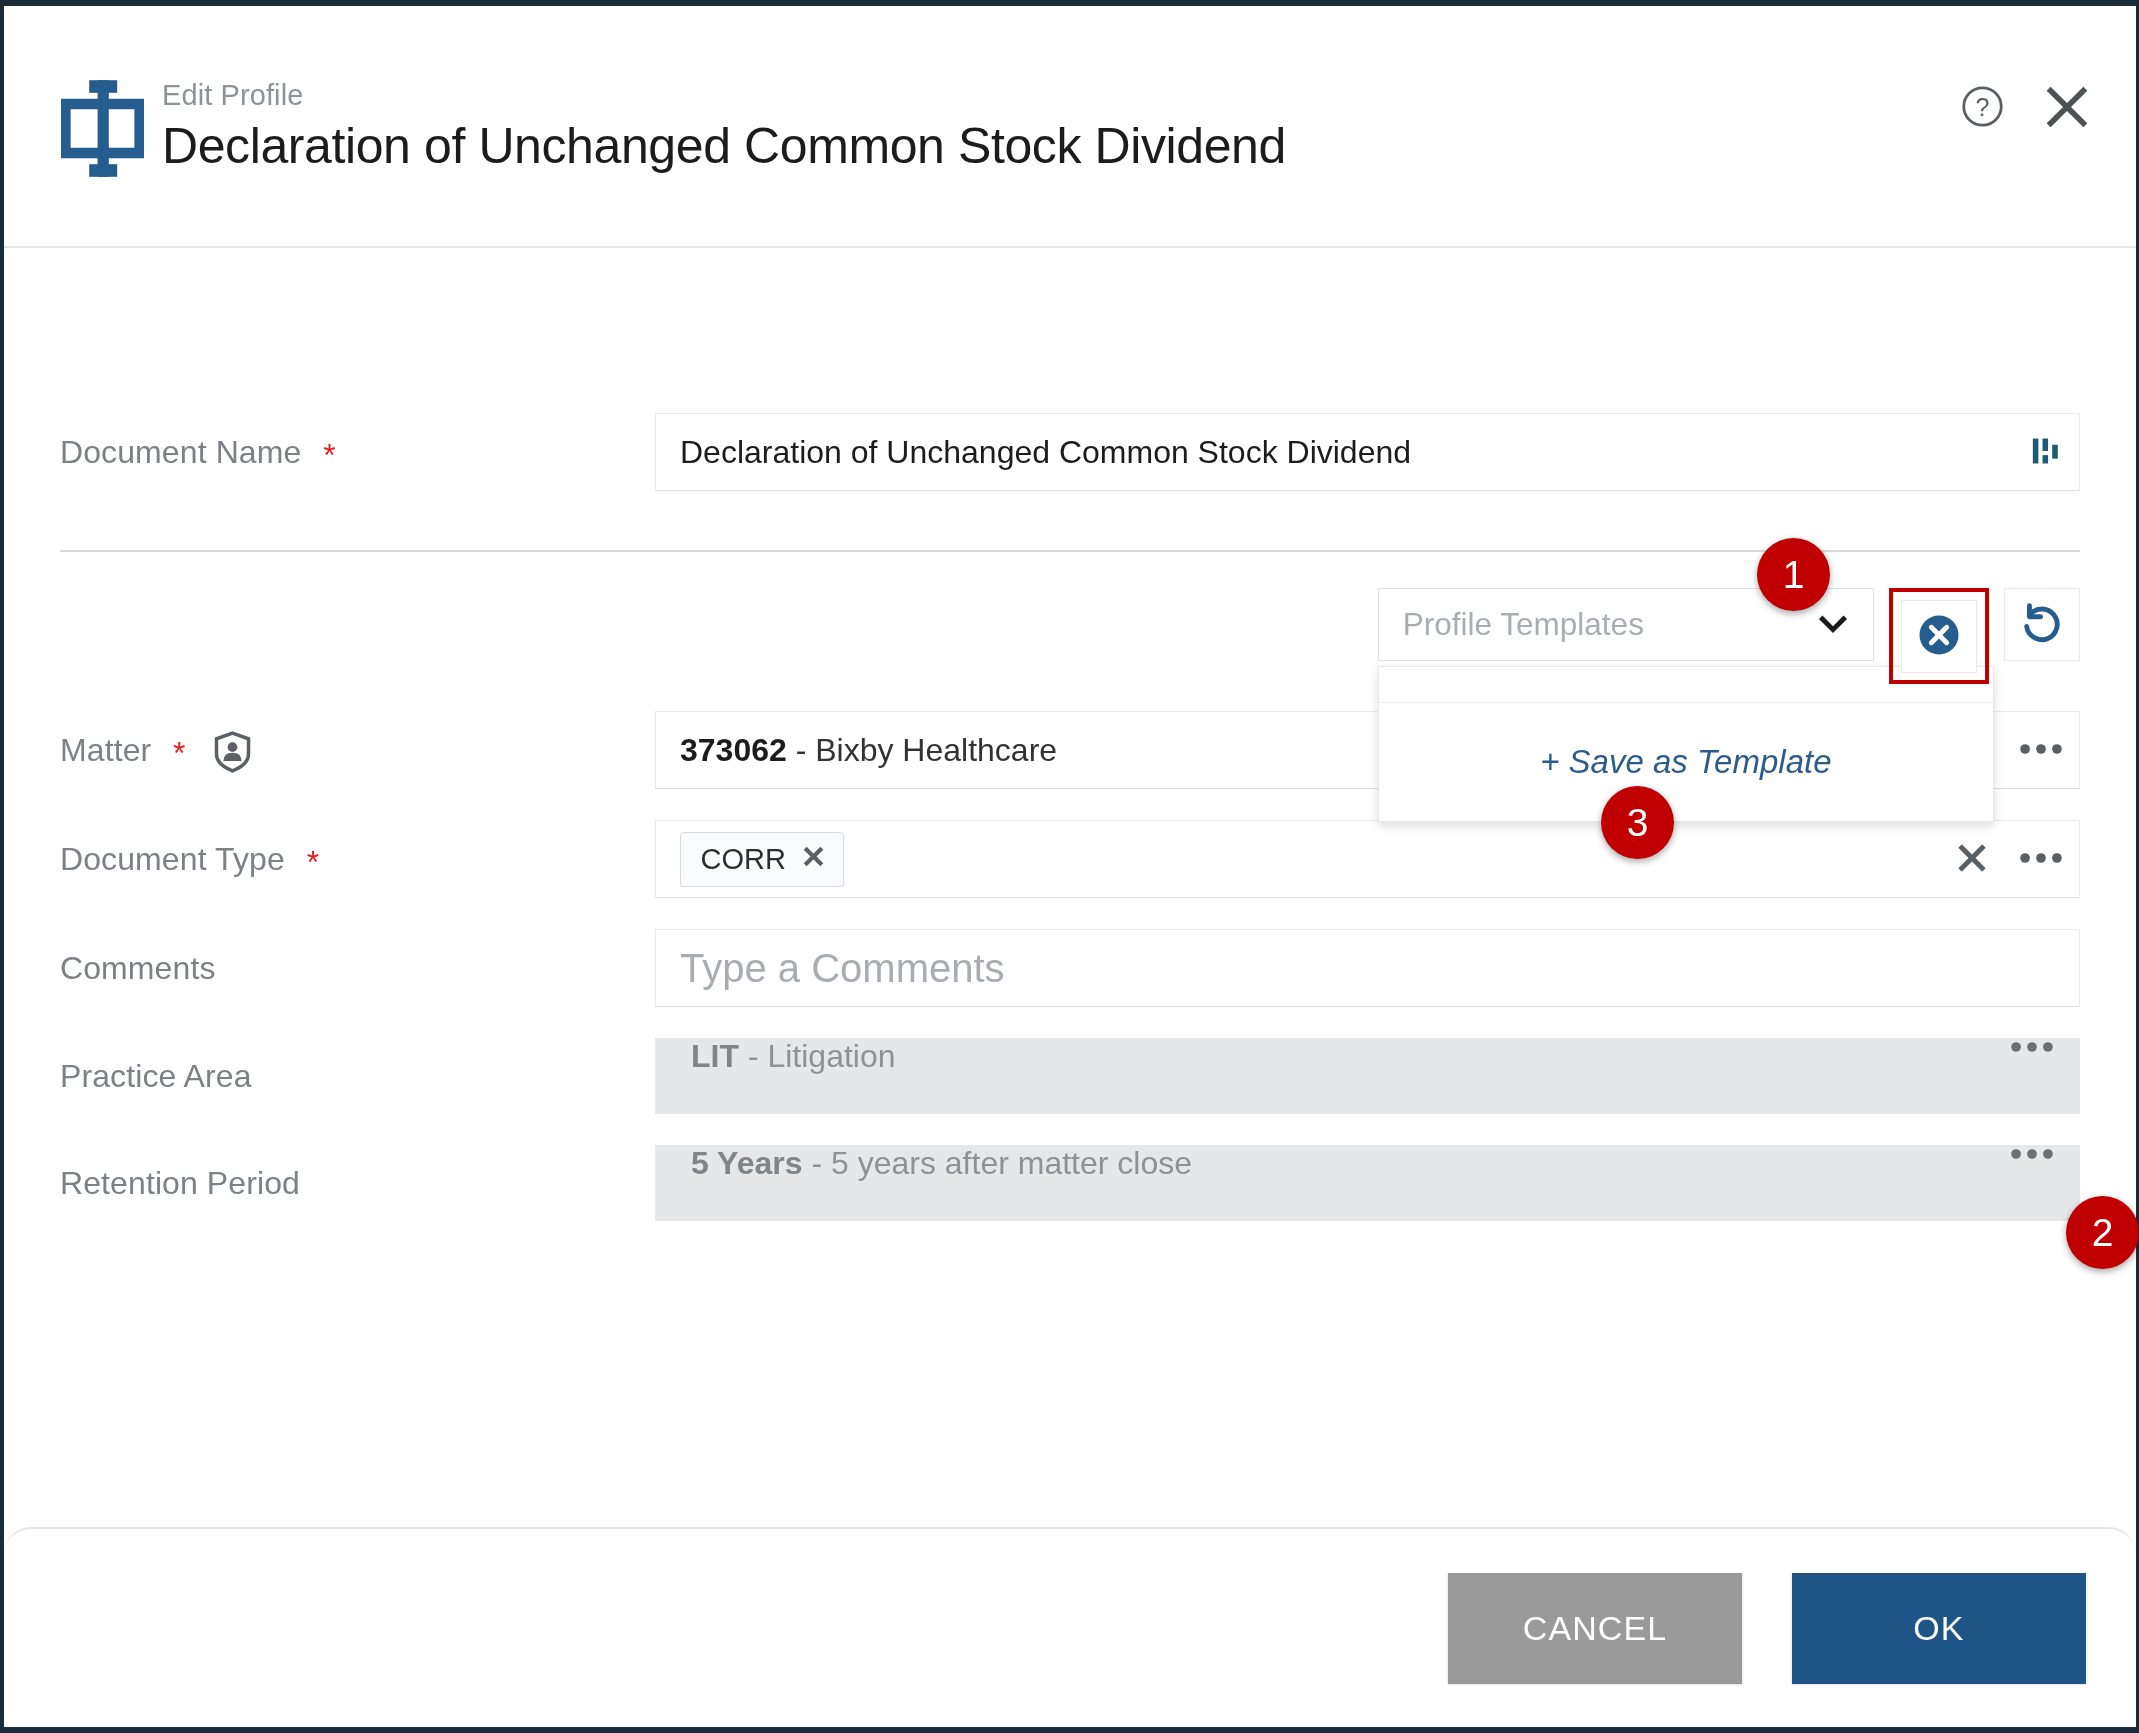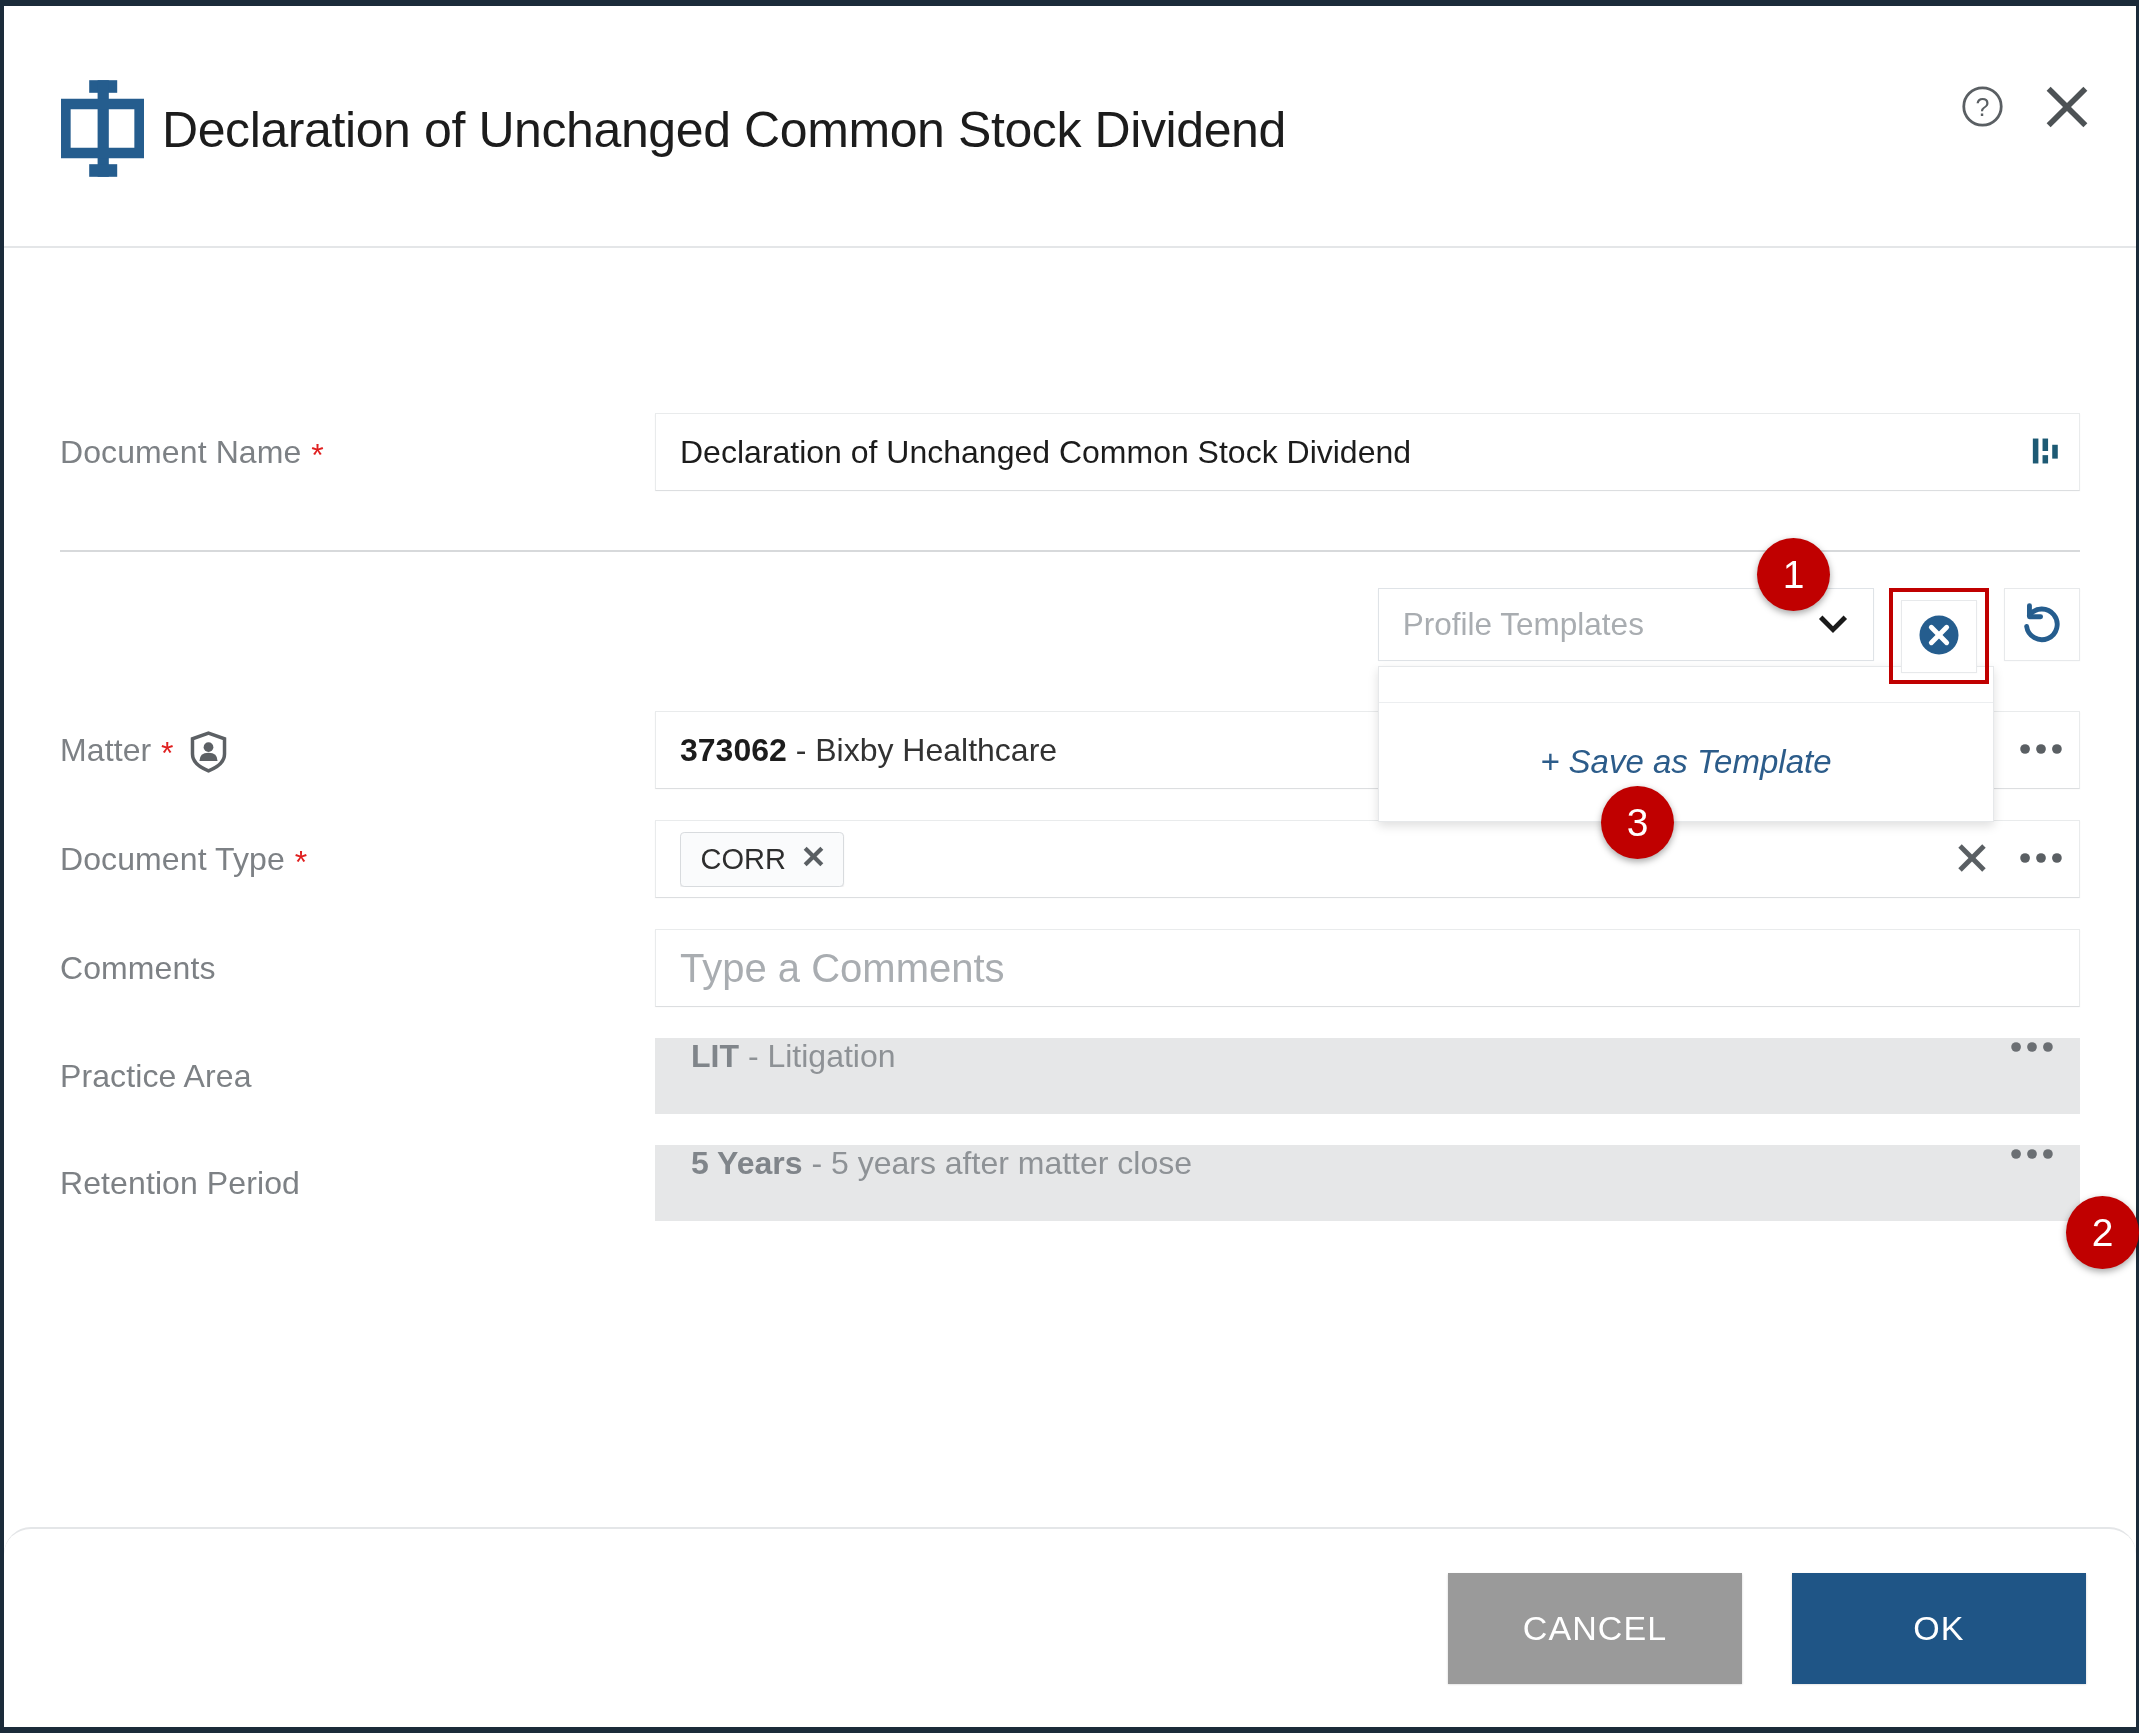--- a/index.html
+++ b/index.html
@@ -103,21 +103,21 @@
     position: relative;
   }
 
   .field-label {
     flex: 0 0 595px;
     font-size: 32px;
     color: #7d8185;
     font-weight: 400;
     display: flex;
     align-items: center;
-    gap: 0px;
+    gap: 12px;
     letter-spacing: 0.1px;
   }
 
   .req-star {
     color: #e02020;
     font-size: 32px;
     margin-left: 9.8px;
     line-height: 1;
     position: relative;
     top: 2.8px;
@@ -377,20 +377,21 @@
     <div class="header-logo">
       <svg viewBox="0 0 118 150" width="83" height="105">
         <rect x="40" y="6" width="40" height="18" fill="#255d8e"></rect>
         <rect x="52" y="6" width="16" height="138" fill="#255d8e"></rect>
         <rect x="40" y="126" width="40" height="18" fill="#255d8e"></rect>
         <rect x="6" y="40" width="106" height="70" fill="none" stroke="#255d8e" stroke-width="15"></rect>
       </svg>
     </div>
 
     <div class="header-titles">
+      <div class="header-eyebrow">Edit Profile</div>
       <div class="header-title">Declaration of Unchanged Common Stock Dividend</div>
     </div>
 
     <div class="header-actions">
       <button class="icon-btn" aria-label="Help">
         <svg width="43" height="43" viewBox="0 0 62 62">
           <circle cx="31" cy="31" r="27" fill="none" stroke="#5a5f63" stroke-width="4"></circle>
           <text x="31" y="45" font-size="36" fill="#5a5f63" text-anchor="middle" font-family="Liberation Sans, sans-serif">?</text>
         </svg>
       </button>

